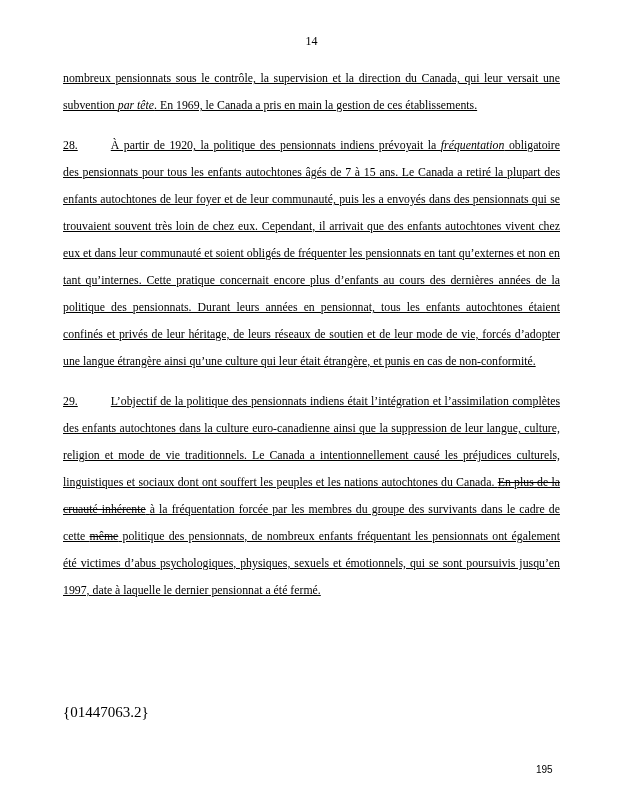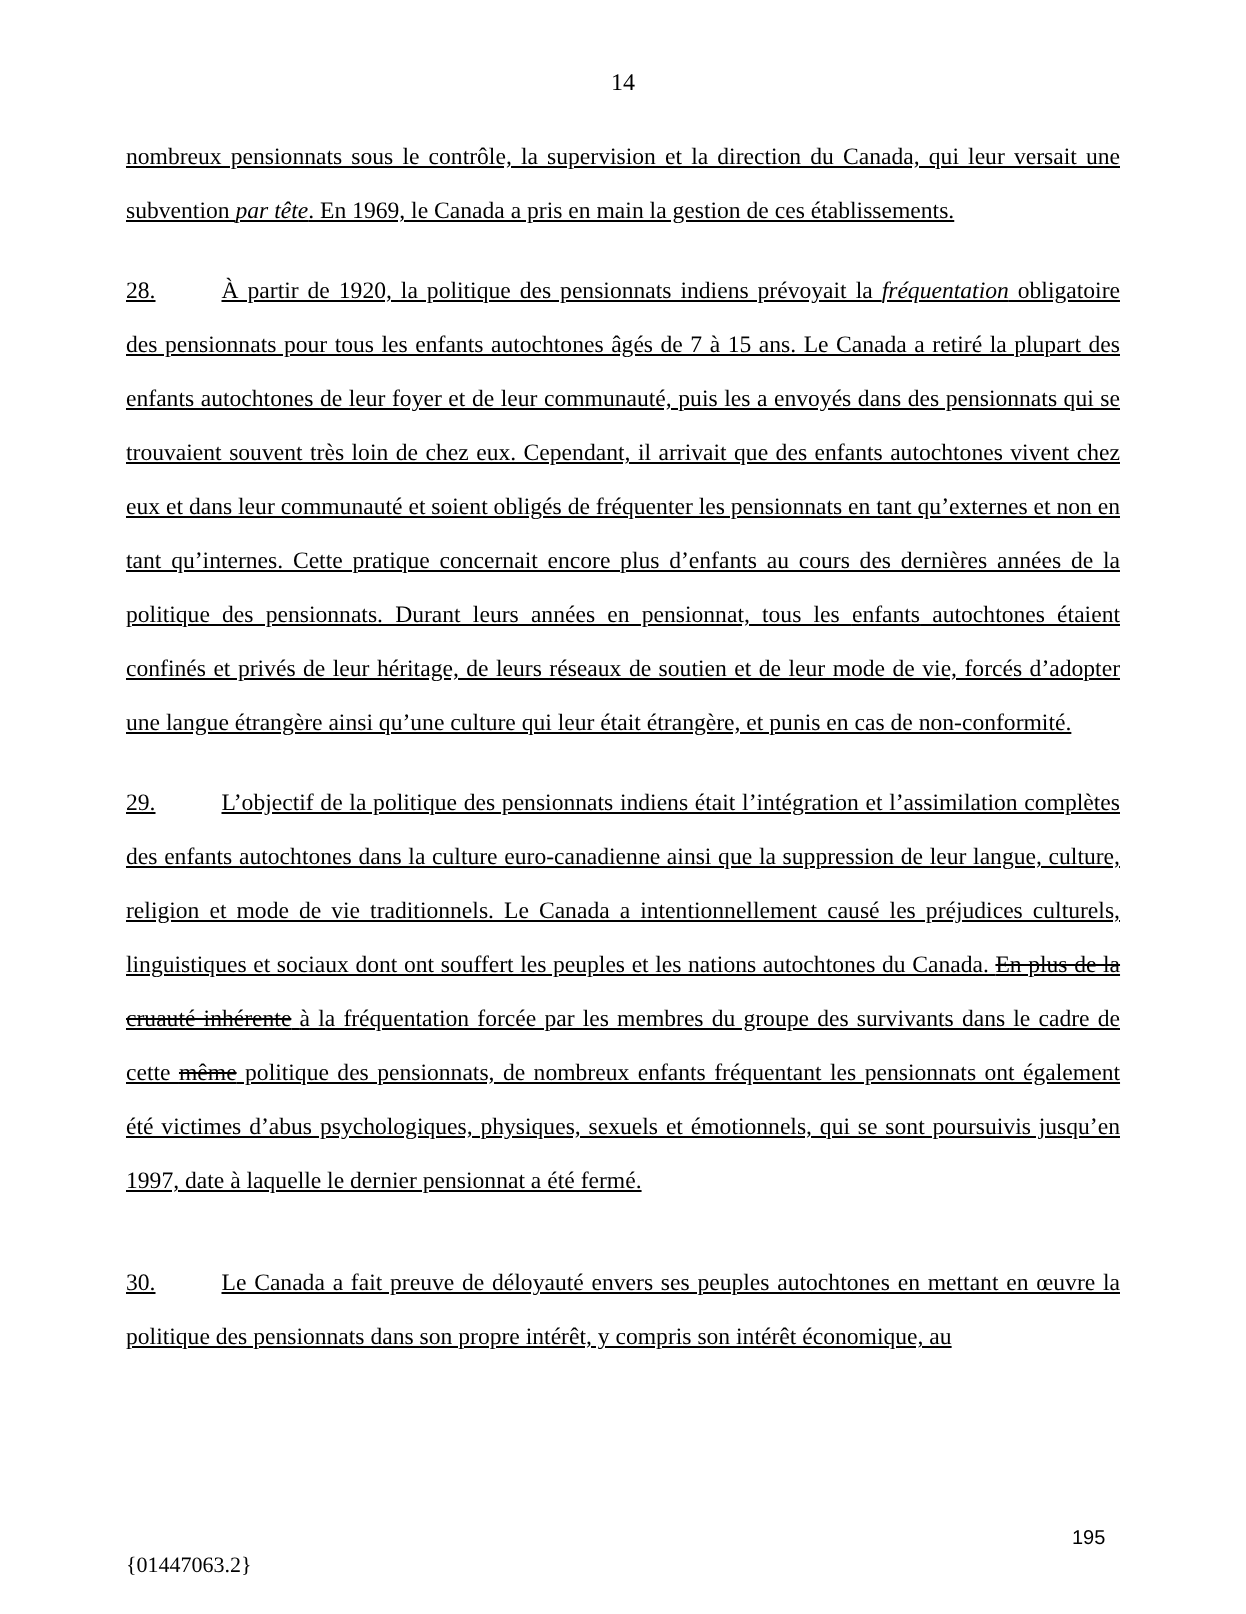--- a/index.html
+++ b/index.html
@@ -39,22 +39,22 @@
   .tab {
     display: inline-block;
     width: 33px;
   }
   .italic { font-style: italic; }
   .u { text-decoration: underline; }
   .strike { text-decoration: line-through; }
   .footer-id {
     position: absolute;
     left: 63px;
-    top: 777px;
-    font-size: 11px;
+    top: 706px;
+    font-size: 15px;
     line-height: 12px;
     font-family: "Liberation Serif", serif;
   }
   .footer-page {
     position: absolute;
     left: 536px;
     top: 763px;
     font-size: 10px;
     line-height: 14px;
     font-family: "Liberation Sans", sans-serif;
@@ -68,20 +68,19 @@
   <div class="top-num">14</div>
 
   <div class="doc-body">
 
     <p class="para"><span>nombreux pensionnats sous le contrôle, la supervision et la direction du Canada, qui leur versait une subvention </span><span class="italic">par tête</span><span>.  En 1969, le Canada a pris en main la gestion de ces établissements.</span></p>
 
     <p class="para"><span class="pnum">28.</span><span class="tab"></span><span>À partir de 1920, la politique des pensionnats indiens prévoyait la </span><span class="italic">fréquentation</span><span> obligatoire des pensionnats pour tous les enfants autochtones âgés de 7 à 15 ans.  Le Canada a retiré la plupart des enfants autochtones de leur foyer et de leur communauté, puis les a envoyés dans des pensionnats qui se trouvaient souvent très loin de chez eux.  Cependant, il arrivait que des enfants autochtones vivent chez eux et dans leur communauté et soient obligés de fréquenter les pensionnats en tant qu’externes et non en tant qu’internes.  Cette pratique concernait encore plus d’enfants au cours des dernières années de la politique des pensionnats.  Durant leurs années en pensionnat, tous les </span><span class="u">enfants</span><span> autochtones étaient confinés et privés de leur héritage, de leurs réseaux de soutien et de leur mode de vie, forcés d’adopter une langue étrangère ainsi qu’une culture qui leur était étrangère, et punis en cas de non-conformité.</span></p>
 
     <p class="para"><span class="pnum">29.</span><span class="tab"></span><span>L’objectif de la politique des pensionnats indiens était l’intégration et l’assimilation complètes des enfants autochtones dans la culture euro-canadienne ainsi que la suppression de leur langue, culture, religion et mode de vie traditionnels.  Le Canada a intentionnellement causé les préjudices culturels, linguistiques et sociaux dont ont souffert les peuples et les nations autochtones du Canada.  </span><span class="strike">En plus de la cruauté inhérente</span><span> </span><span class="u">à la fréquentation forcée par les membres du groupe des survivants dans le cadre de</span><span> cette </span><span class="strike">même</span><span> politique des pensionnats, de nombreux enfants fréquentant les pensionnats ont également été victimes d’abus psychologiques, physiques, sexuels et émotionnels, qui se sont poursuivis jusqu’en 1997, date à laquelle le dernier pensionnat a été fermé.</span></p>
 
-    <p class="para para-30"><span class="pnum">30.</span><span class="tab"></span><span>Le Canada a fait preuve de déloyauté envers ses peuples autochtones en mettant en œuvre la politique des pensionnats dans son propre intérêt, y compris son intérêt économique, au</span></p>
 
   </div>
 
   <div class="footer-id">{01447063.2}</div>
   <div class="footer-page">195</div>
 
 </div>
 
 </body></html>

